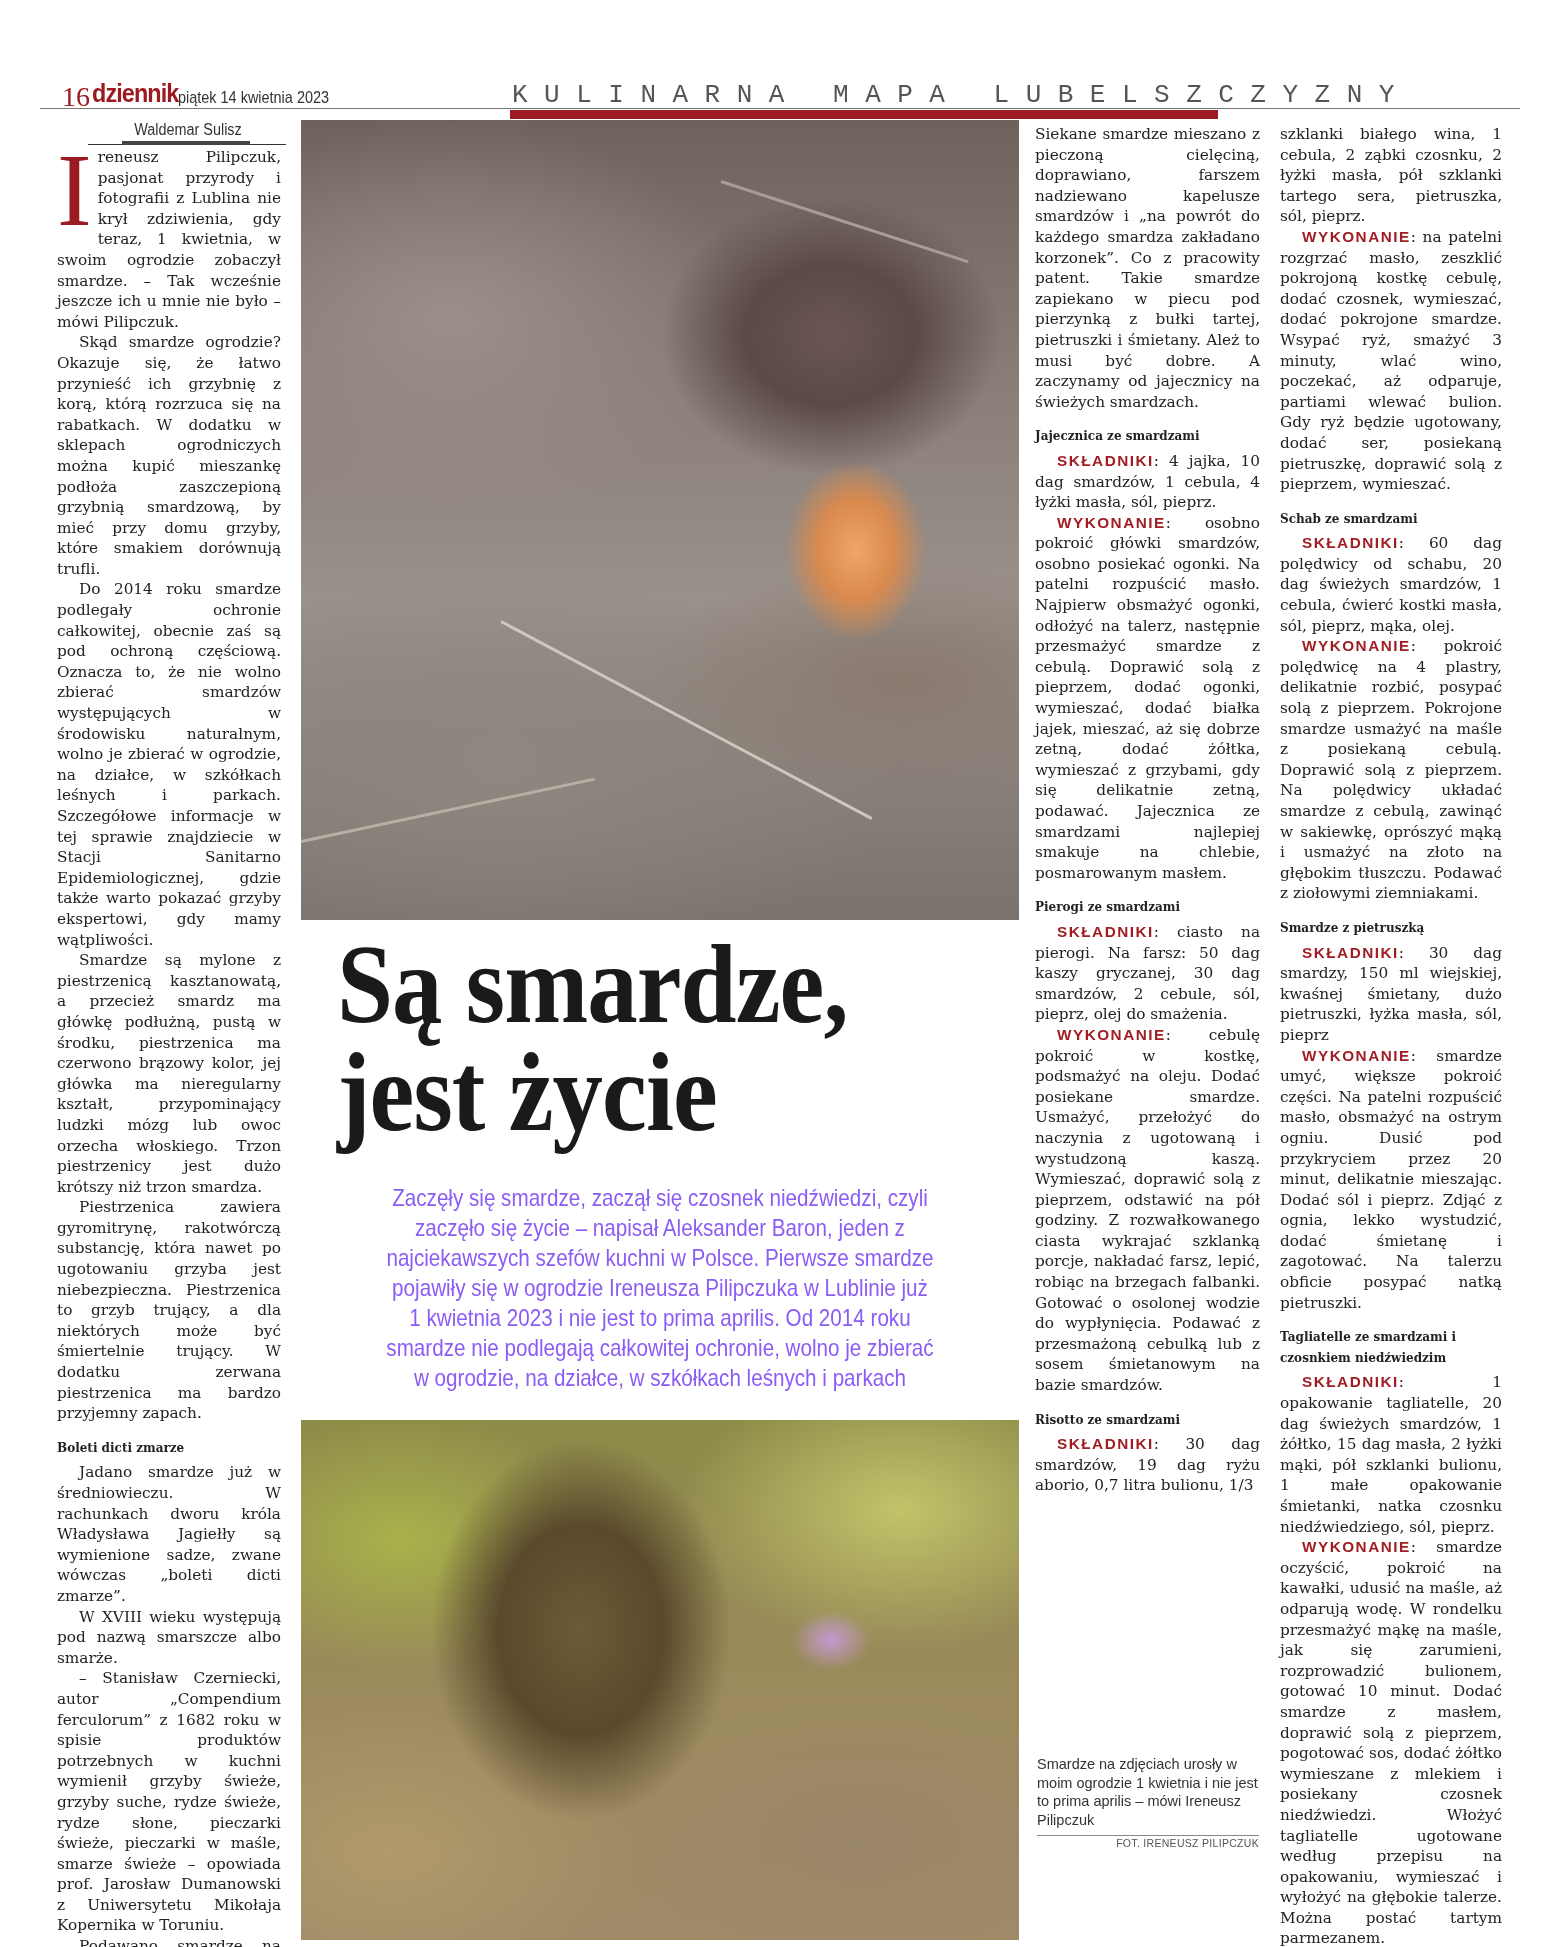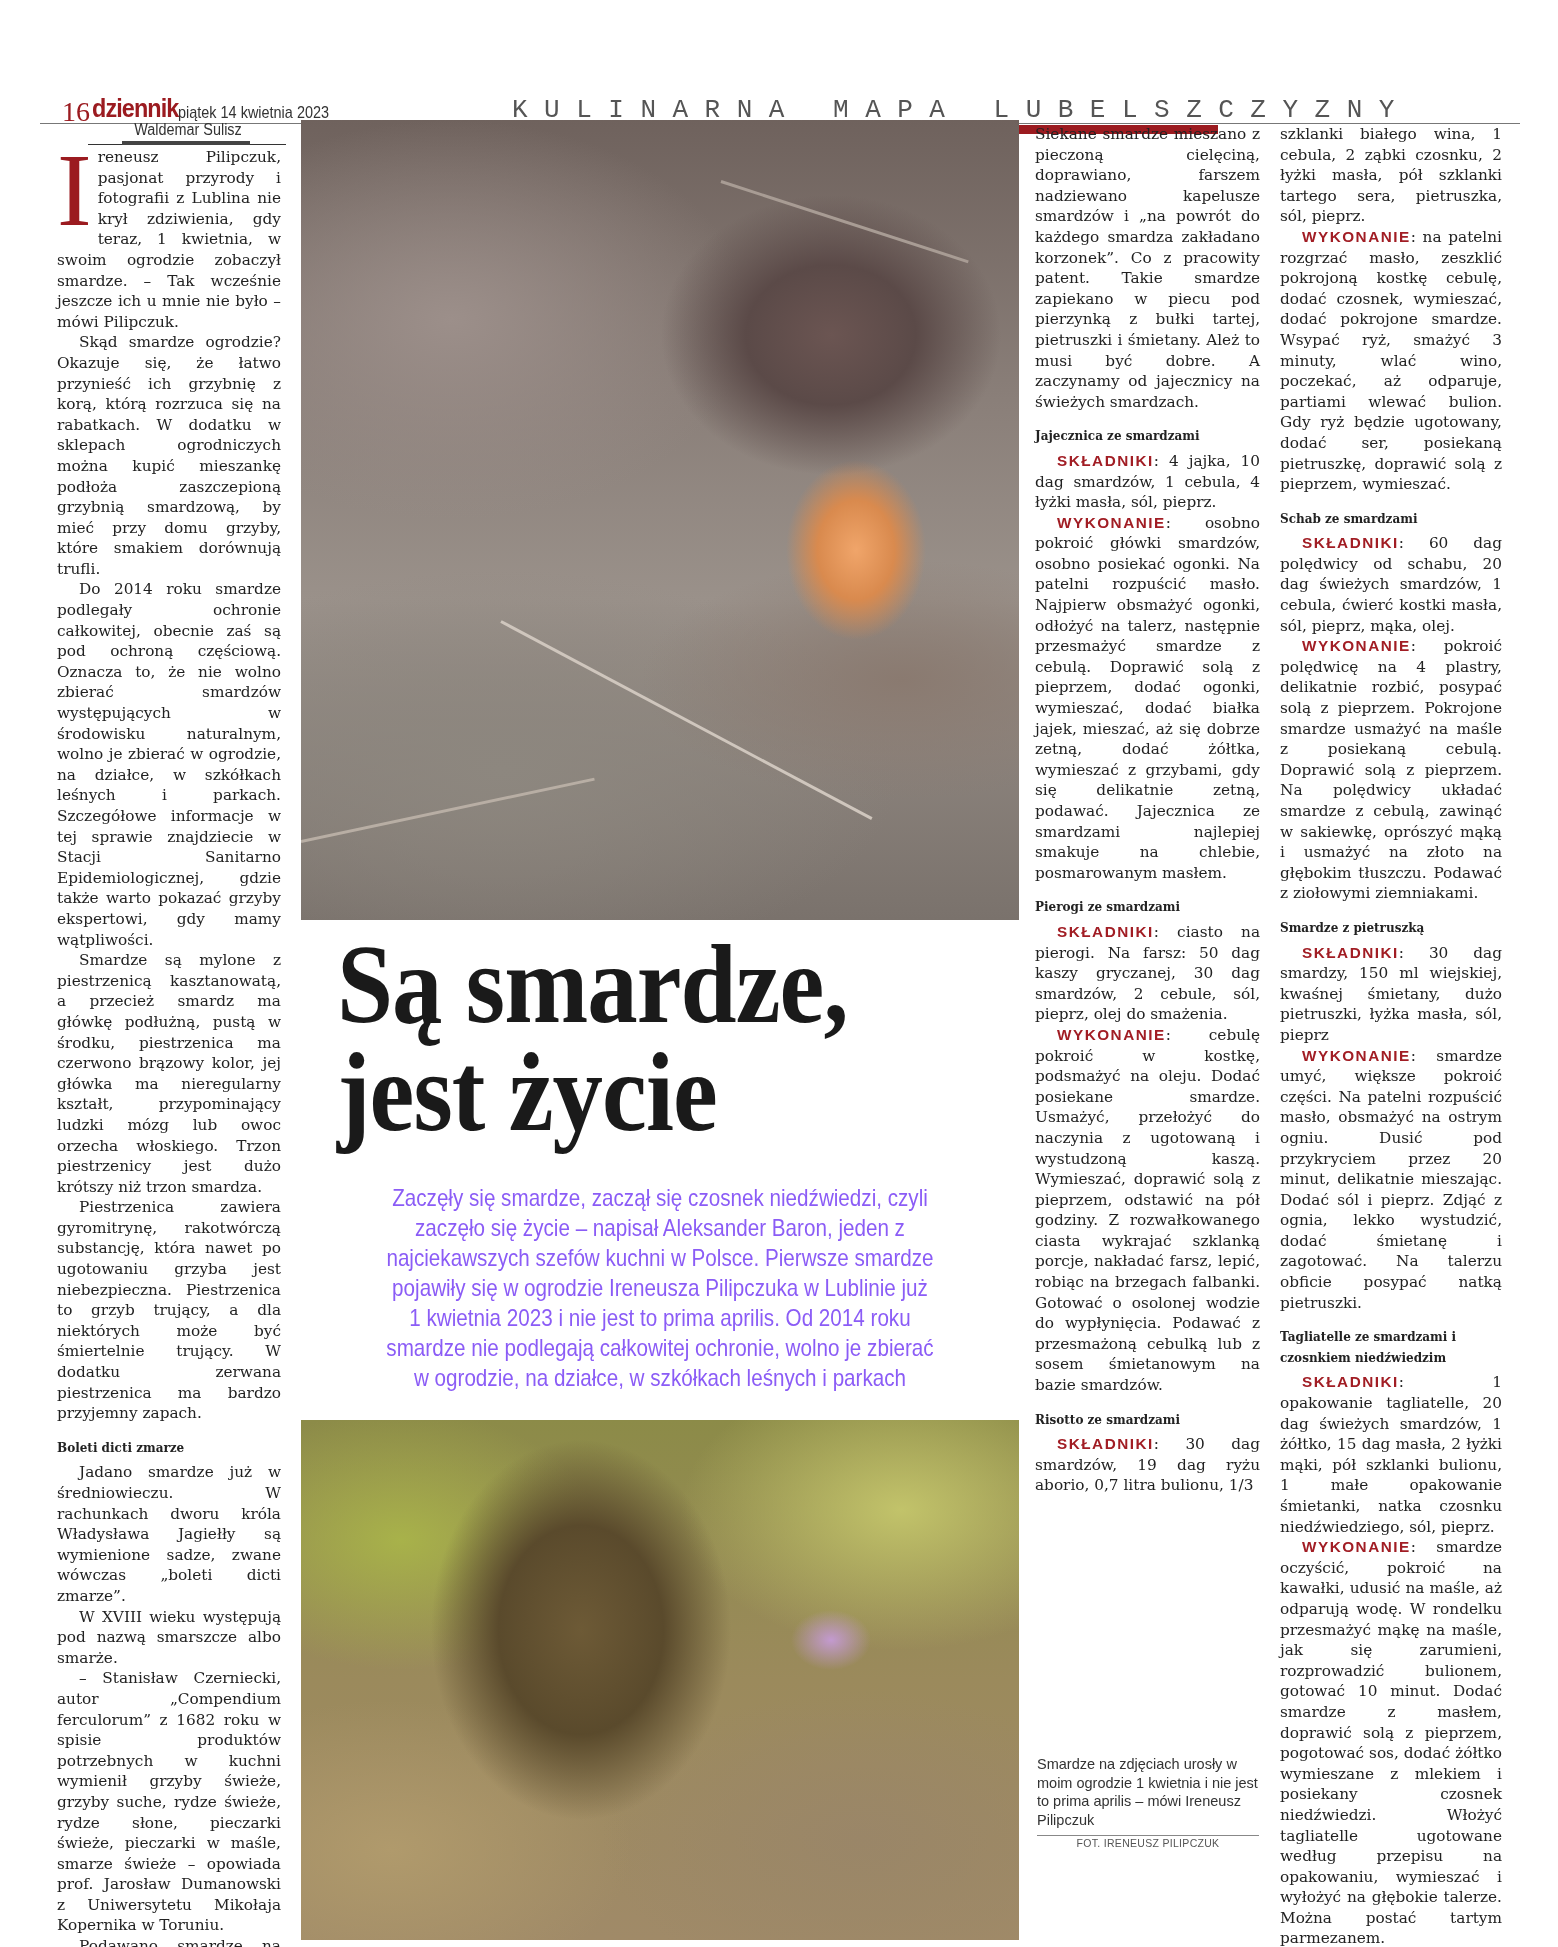--- a/index.html
+++ b/index.html
@@ -1,19 +1,19 @@
 <!DOCTYPE html>
 <html><head>
 <meta charset="utf-8">
 <style>
   html, body { margin: 0; padding: 0; background: #ffffff; }
   body { width: 1558px; height: 1947px; position: relative; overflow: hidden; color: #222; font-family: "DejaVu Serif", serif; }
 
   
-  .hdr { position: absolute; left: 0; top: 15px; width: 1558px; height: 120px; }
+  .hdr { position: absolute; left: 0; top: 0; width: 1558px; height: 120px; }
   .pagenum { position: absolute; left: 62px; top: 83px; font-family: "Liberation Serif", serif; font-size: 28px; color: #9b1b20; line-height: 1; }
   .logo { position: absolute; left: 90px; top: 80px; font-family: "Liberation Sans", sans-serif; font-weight: bold; font-size: 26px; color: #9b1b20; letter-spacing: -1px; line-height: 1; transform: scaleX(0.9); transform-origin: left; }
   .date { position: absolute; left: 178px; top: 88px; font-family: "Liberation Sans", sans-serif; font-size: 17px; color: #333; transform: scaleX(0.85); transform-origin: left; }
   .hdr-rule { position: absolute; left: 40px; top: 108px; width: 1480px; height: 1px; background: #777; }
   .section { position: absolute; left: 512px; top: 82px; font-family: Liberation Mono, monospace; font-size: 26px; letter-spacing: 16.5px; color: #555; font-weight: normal; line-height: 1; }
   .section-bar { position: absolute; left: 510px; top: 110px; width: 708px; height: 9px; background: #9b1b20; }
 
   
   .byline { position: absolute; left: 88px; top: 121px; width: 200px; text-align: center; font-family: "Liberation Sans", sans-serif; font-size: 16px; color: #333; transform: scaleX(0.9); }
   .byline-rule { position: absolute; left: 88px; top: 144px; width: 198px; height: 1px; background: #333; }
@@ -53,21 +53,21 @@
   
   .headline { position: absolute; left: 301px; top: 930px; width: 718px; text-align: left; font-family: "Liberation Serif", serif; font-weight: bold; color: #1a1a1a; font-size: 112px; line-height: 108px; letter-spacing: -1px; }
   .headline span { display: block; transform: scaleX(0.9); }
 
   .lead { position: absolute; left: 303px; top: 1183px; width: 714px; text-align: center; font-family: "Liberation Sans", sans-serif; font-size: 24px; line-height: 30px; color: #8b5cf6; }
   .lead span { display: block; transform: scaleX(0.86); white-space: nowrap; }
 
   
   .caption { position: absolute; left: 1037px; top: 1755px; width: 225px; font-family: "Liberation Sans", sans-serif; font-size: 14.5px; line-height: 18.5px; color: #333; }
   .cap-rule { position: absolute; left: 1037px; top: 1835px; width: 222px; height: 1px; background: #888; }
-  .credit { position: absolute; left: 1037px; top: 1837px; width: 222px; text-align: center; font-family: "Liberation Sans", sans-serif; font-size: 10.5px; color: #555; letter-spacing: 0.3px; }
+  .credit { position: absolute; left: 1037px; top: 1837px; width: 222px; text-align: right; font-family: "Liberation Sans", sans-serif; font-size: 10.5px; color: #555; letter-spacing: 0.3px; }
 </style>
 </head>
 <body>
 
 <div class="hdr">
   <span class="pagenum">16</span>
   <span class="logo" style="left:92px;">dziennik</span>
   <span class="date">piątek 14 kwietnia 2023</span>
   <div class="hdr-rule"></div>
   <span class="section">KULINARNA MAPA LUBELSZCZYZNY</span>

